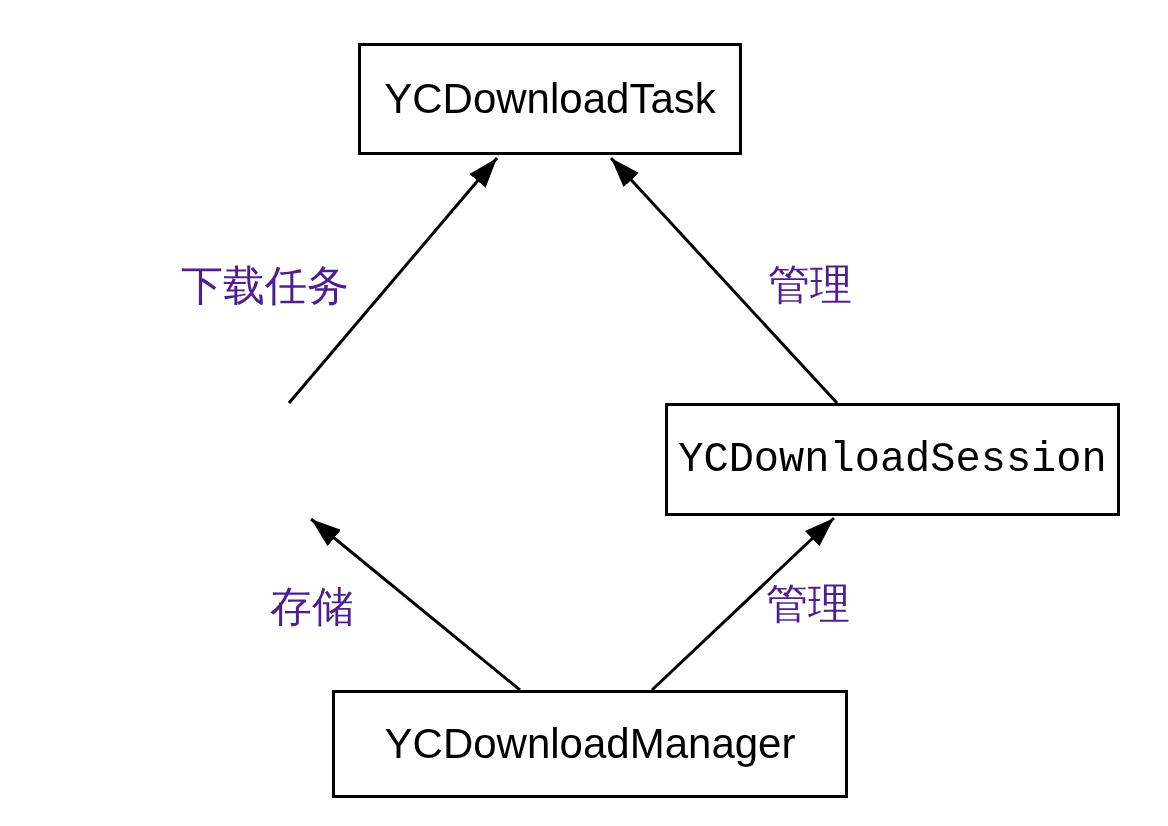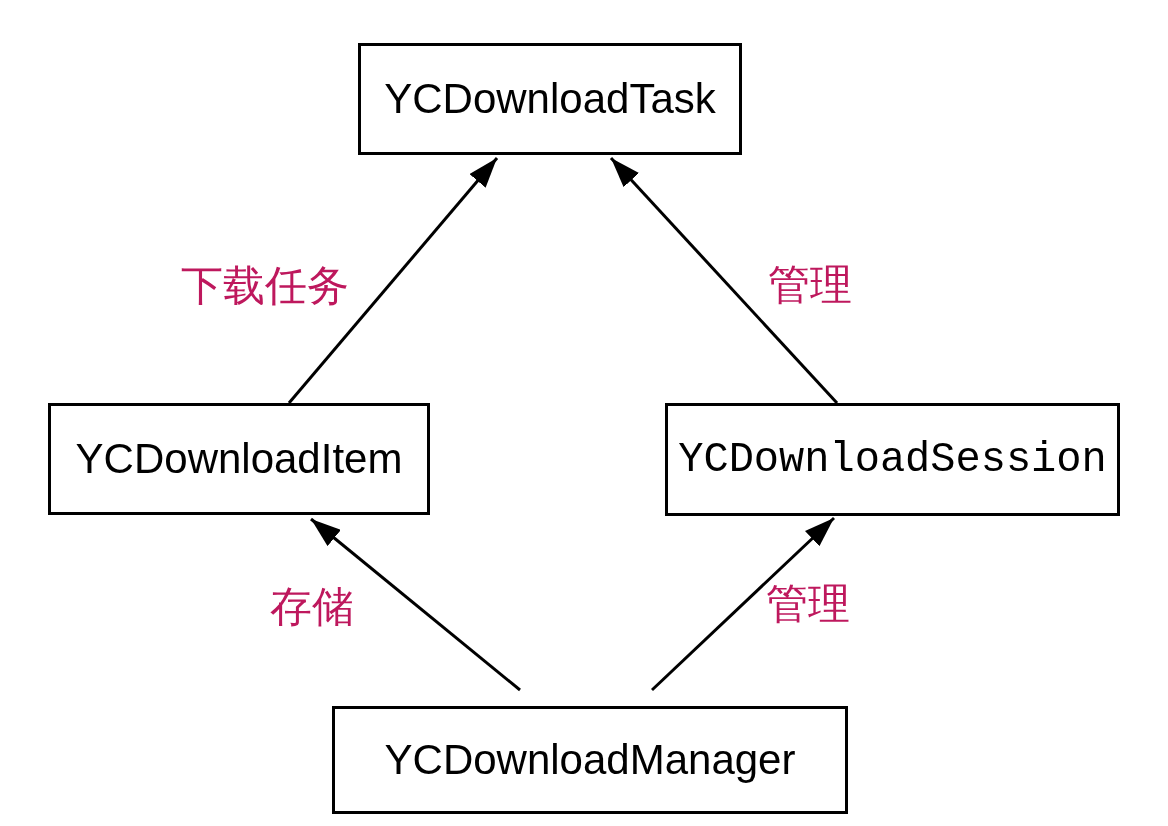--- a/index.html
+++ b/index.html
@@ -34,26 +34,26 @@
     display: flex;
     align-items: center;
     justify-content: center;
     font-size: 42px;
     color: #000000;
     white-space: nowrap;
   }
   .node-task    { left: 358px; top: 43px;  width: 384px; height: 112px; }
   .node-item    { left: 48px;  top: 403px; width: 382px; height: 112px; }
   .node-session { left: 665px; top: 403px; width: 455px; height: 113px; font-family: Liberation Mono, monospace; }
-  .node-manager { left: 332px; top: 690px; width: 516px; height: 108px; margin-top: 16px; }
+  .node-manager { left: 332px; top: 690px; width: 516px; height: 108px; }
   .edge-label {
     position: absolute;
     transform: translate(-50%, -50%);
     font-size: 42px;
-    color: #be185d;
+    color: #4c1d95;
     white-space: nowrap;
   }
   .label-edge-0 { left: 265px; top: 286px; }
   .label-edge-1 { left: 810px; top: 285px; }
   .label-edge-2 { left: 312px; top: 607px; }
   .label-edge-3 { left: 808px; top: 604px; }
 </style>
 </head>
 <body>
 
@@ -68,23 +68,20 @@
     <line x1="289" y1="403" x2="497" y2="158" marker-end="url(#arrowhead)"></line>
     <line x1="837" y1="403" x2="611" y2="158" marker-end="url(#arrowhead)"></line>
     <line x1="520" y1="690" x2="311" y2="519" marker-end="url(#arrowhead)"></line>
     <line x1="652" y1="690" x2="834" y2="518" marker-end="url(#arrowhead)"></line>
   </svg>
 
   <div class="node node-task">
     <span>YCDownloadTask</span>
   </div>
 
-  <div class="node node-item">
-    <span>YCDownloadItem</span>
-  </div>
 
   <div class="node node-session">
     <span>YCDownloadSession</span>
   </div>
 
   <div class="node node-manager">
     <span>YCDownloadManager</span>
   </div>
 
   <div class="edge-label label-edge-0">下载任务</div>

